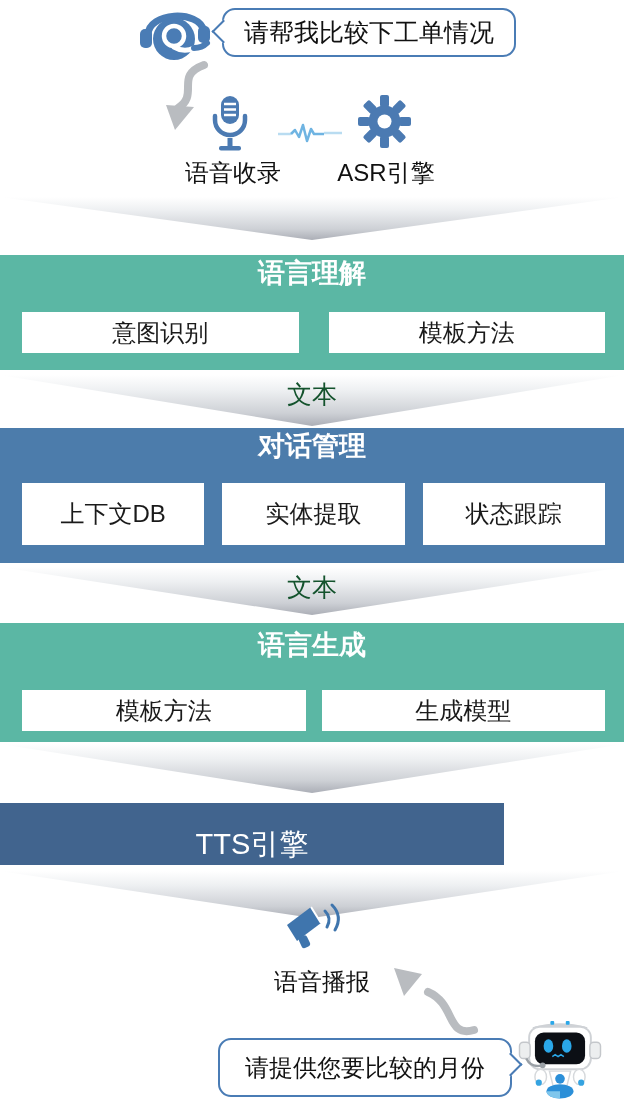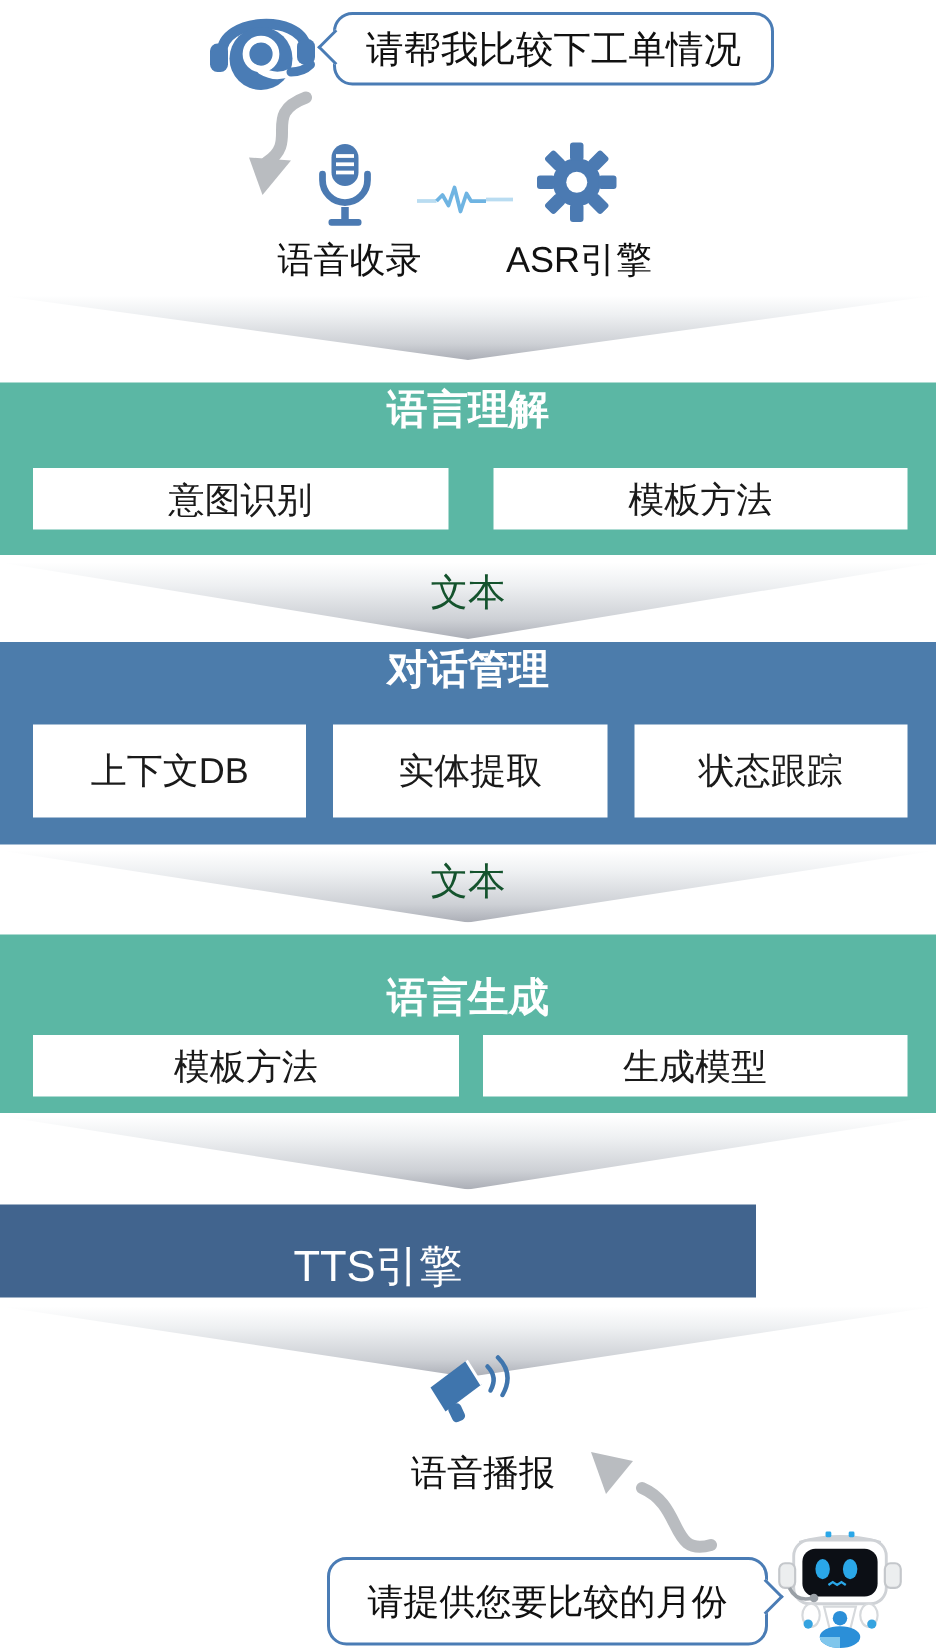--- a/index.html
+++ b/index.html
@@ -135,21 +135,21 @@
       <div class="stage-item">上下文DB</div>
       <div class="stage-item">实体提取</div>
       <div class="stage-item">状态跟踪</div>
     </div>
   </div>
 
   <div class="chevron" style="top:567px;height:48px"></div>
   <div class="connector-label" style="top:571px">文本</div>
 
   <div class="stage teal" style="top:623px;height:119px">
-    <div class="stage-title" style="padding-top:24px">语言生成</div>
+    <div class="stage-title" style="padding-top:4px">语言生成</div>
     <div class="stage-items" style="bottom:11px;height:41px;gap:16px">
       <div class="stage-item">模板方法</div>
       <div class="stage-item">生成模型</div>
     </div>
   </div>
 
   <div class="chevron" style="top:744px;height:49px"></div>
 
   <div class="ttsbar" style="top:803px;height:62px">
     <span>TTS引擎</span>

